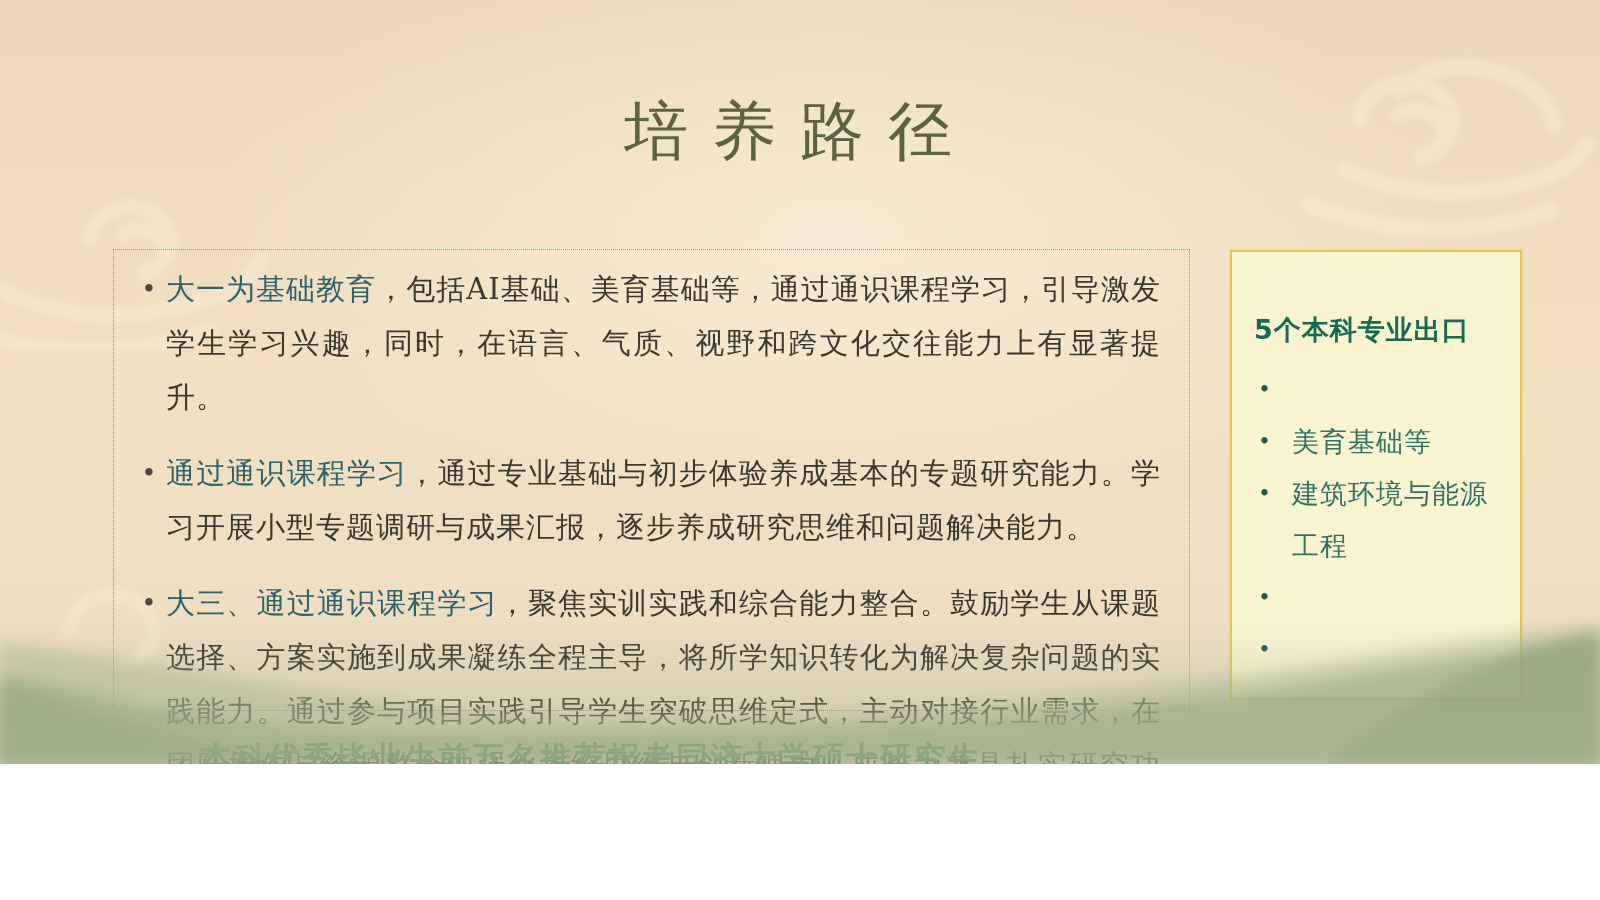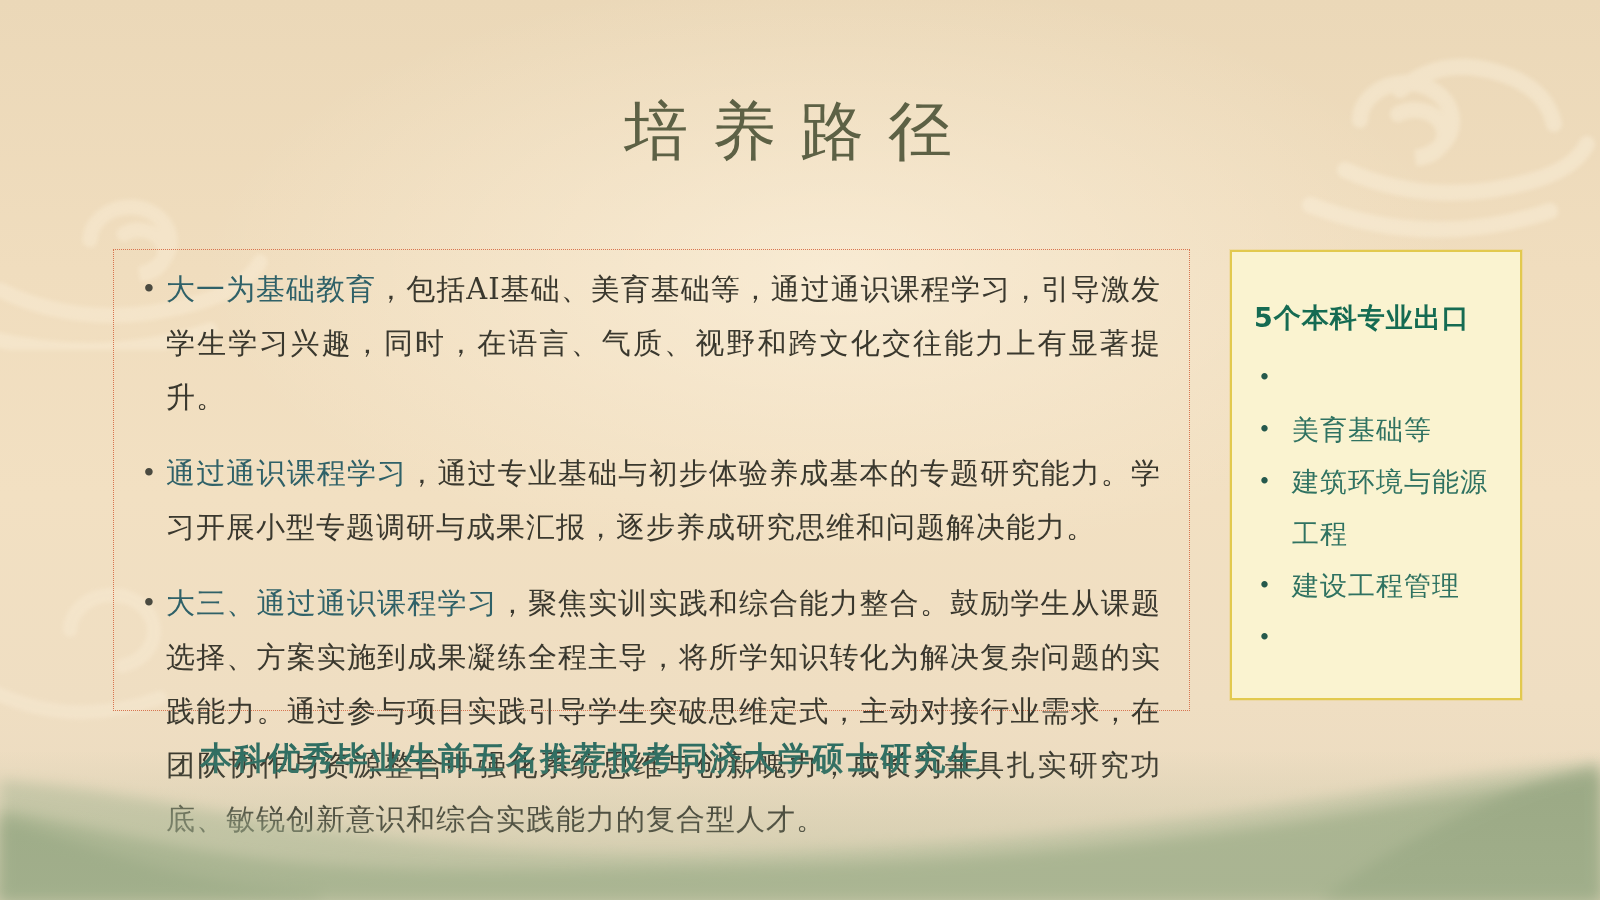--- a/index.html
+++ b/index.html
@@ -1,18 +1,18 @@
 <!DOCTYPE html>
 <html><head>
 <meta charset="utf-8">
 <style>
   html,body{margin:0;padding:0;}
   body{width:1600px;height:900px;overflow:hidden;font-family:"DejaVu Serif","Liberation Serif",serif;}
   .slide{
-    position:relative;width:1600px;height:900px;overflow:hidden;
+    position:relative;width:1600px;height:764px;overflow:hidden;
     background:
       radial-gradient(ellipse 900px 420px at 52% 30%, rgba(255,246,228,0.55), rgba(255,246,228,0) 70%),
       linear-gradient(180deg,#ebd8b8 0%,#f0ddbe 30%,#f2e0c2 55%,#efdec2 78%,#e9d9bf 100%);
   }
   
   .cloud{position:absolute;pointer-events:none;opacity:.5;filter:blur(2px);}
   
   .mountains{position:absolute;left:0;bottom:0;width:1600px;height:230px;pointer-events:none;}
   .haze{position:absolute;left:0;bottom:0;width:1600px;height:150px;
         background:linear-gradient(0deg, rgba(168,182,146,0.45), rgba(168,182,146,0));pointer-events:none;}
@@ -28,21 +28,21 @@
   }
   .bullet-list{list-style:none;margin:0;padding:0;}
   .bullet-item{display:flex;align-items:flex-start;margin-bottom:22px;}
   .bullet-item:last-child{margin-bottom:0;}
   .dot{flex:0 0 34px;text-align:center;font-size:26px;line-height:54px;color:#4a4a40;}
   .bullet-text{flex:1;font-size:29px;line-height:54px;color:#3a382e;letter-spacing:1px;text-align:justify;}
   .lead{font-weight:normal;color:#2f6168;}
   
   .side-panel{
     position:absolute;left:1230px;top:250px;width:292px;height:450px;box-sizing:border-box;
-    background:#faf3d0;border:2px solid #e2c94e;padding:48px 20px 16px 22px;
+    background:#faf3d0;border:2px solid #e2c94e;padding:60px 20px 16px 22px;
     box-shadow:0 0 0 1px rgba(226,201,78,0.25);
   }
   .side-heading{font-family:"DejaVu Sans","Liberation Sans",sans-serif;
     font-size:27px;font-weight:bold;color:#156b52;margin:0 0 16px 0;letter-spacing:1px;}
   .side-list{list-style:none;margin:0;padding:0;}
   .side-item{display:flex;align-items:flex-start;line-height:52px;}
   .side-item .dot{flex:0 0 34px;line-height:52px;color:#24584c;font-size:22px;text-align:left;padding-left:4px;}
   .side-item .side-text{flex:1;font-size:27px;color:#2f7261;letter-spacing:1px;}
   
   .footer-note{
@@ -104,21 +104,20 @@
       <li class="side-item">
         <span class="dot">•</span>
         <span class="side-text">美育基础等</span>
       </li>
       <li class="side-item">
         <span class="dot">•</span>
         <span class="side-text">建筑环境与能源工程</span>
       </li>
       <li class="side-item">
         <span class="dot">•</span>
-        <span class="side-text">建设工程管理</span>
       </li>
       <li class="side-item">
         <span class="dot">•</span>
       </li>
     </ul>
   </div>
 
   <div class="footer-note">本科优秀毕业生前五名推荐报考同济大学硕士研究生</div>
 
   <svg class="mountains" width="1600" height="230" viewBox="0 0 1600 230">

